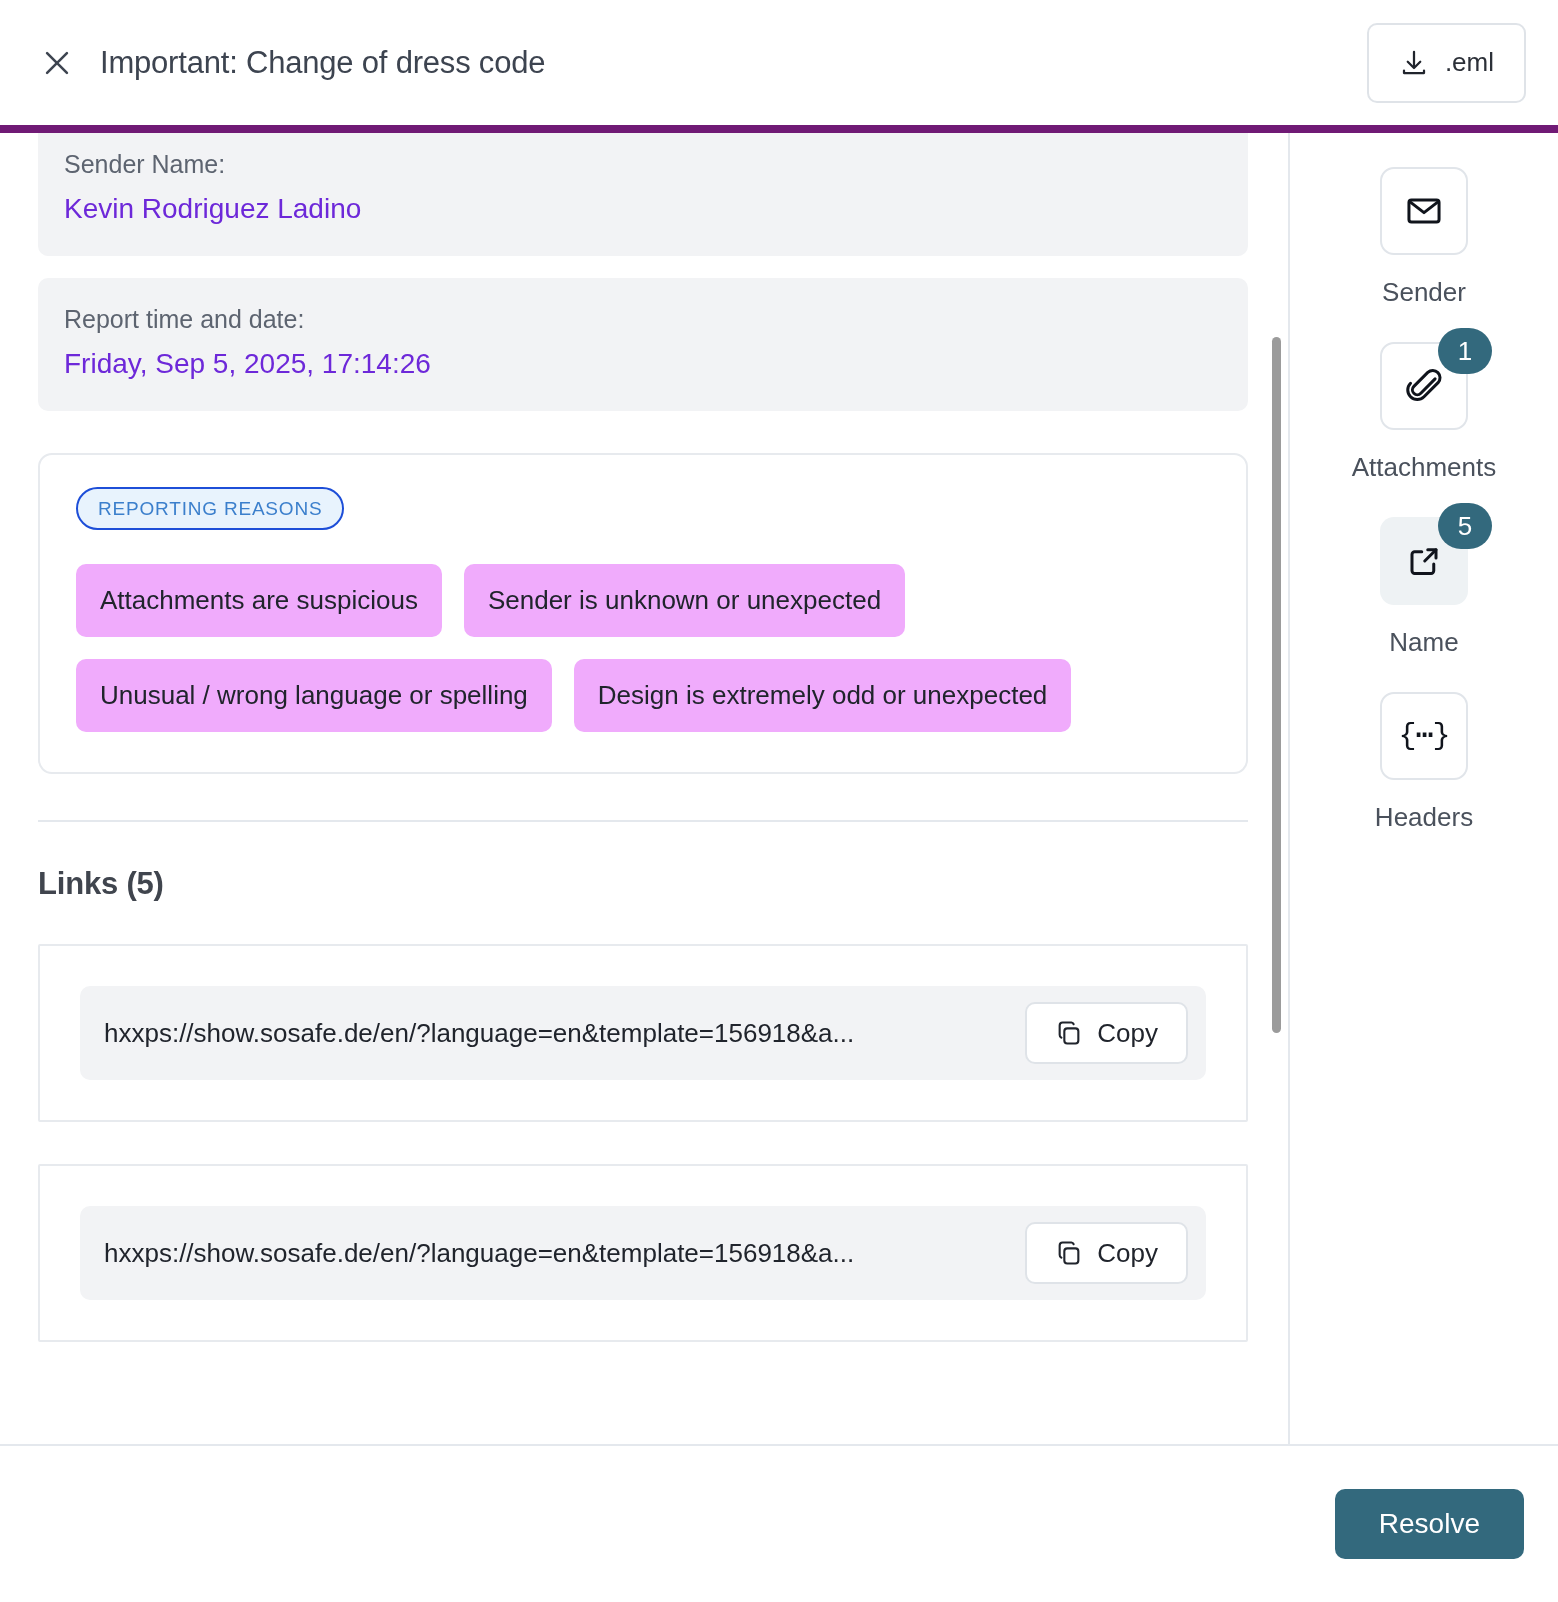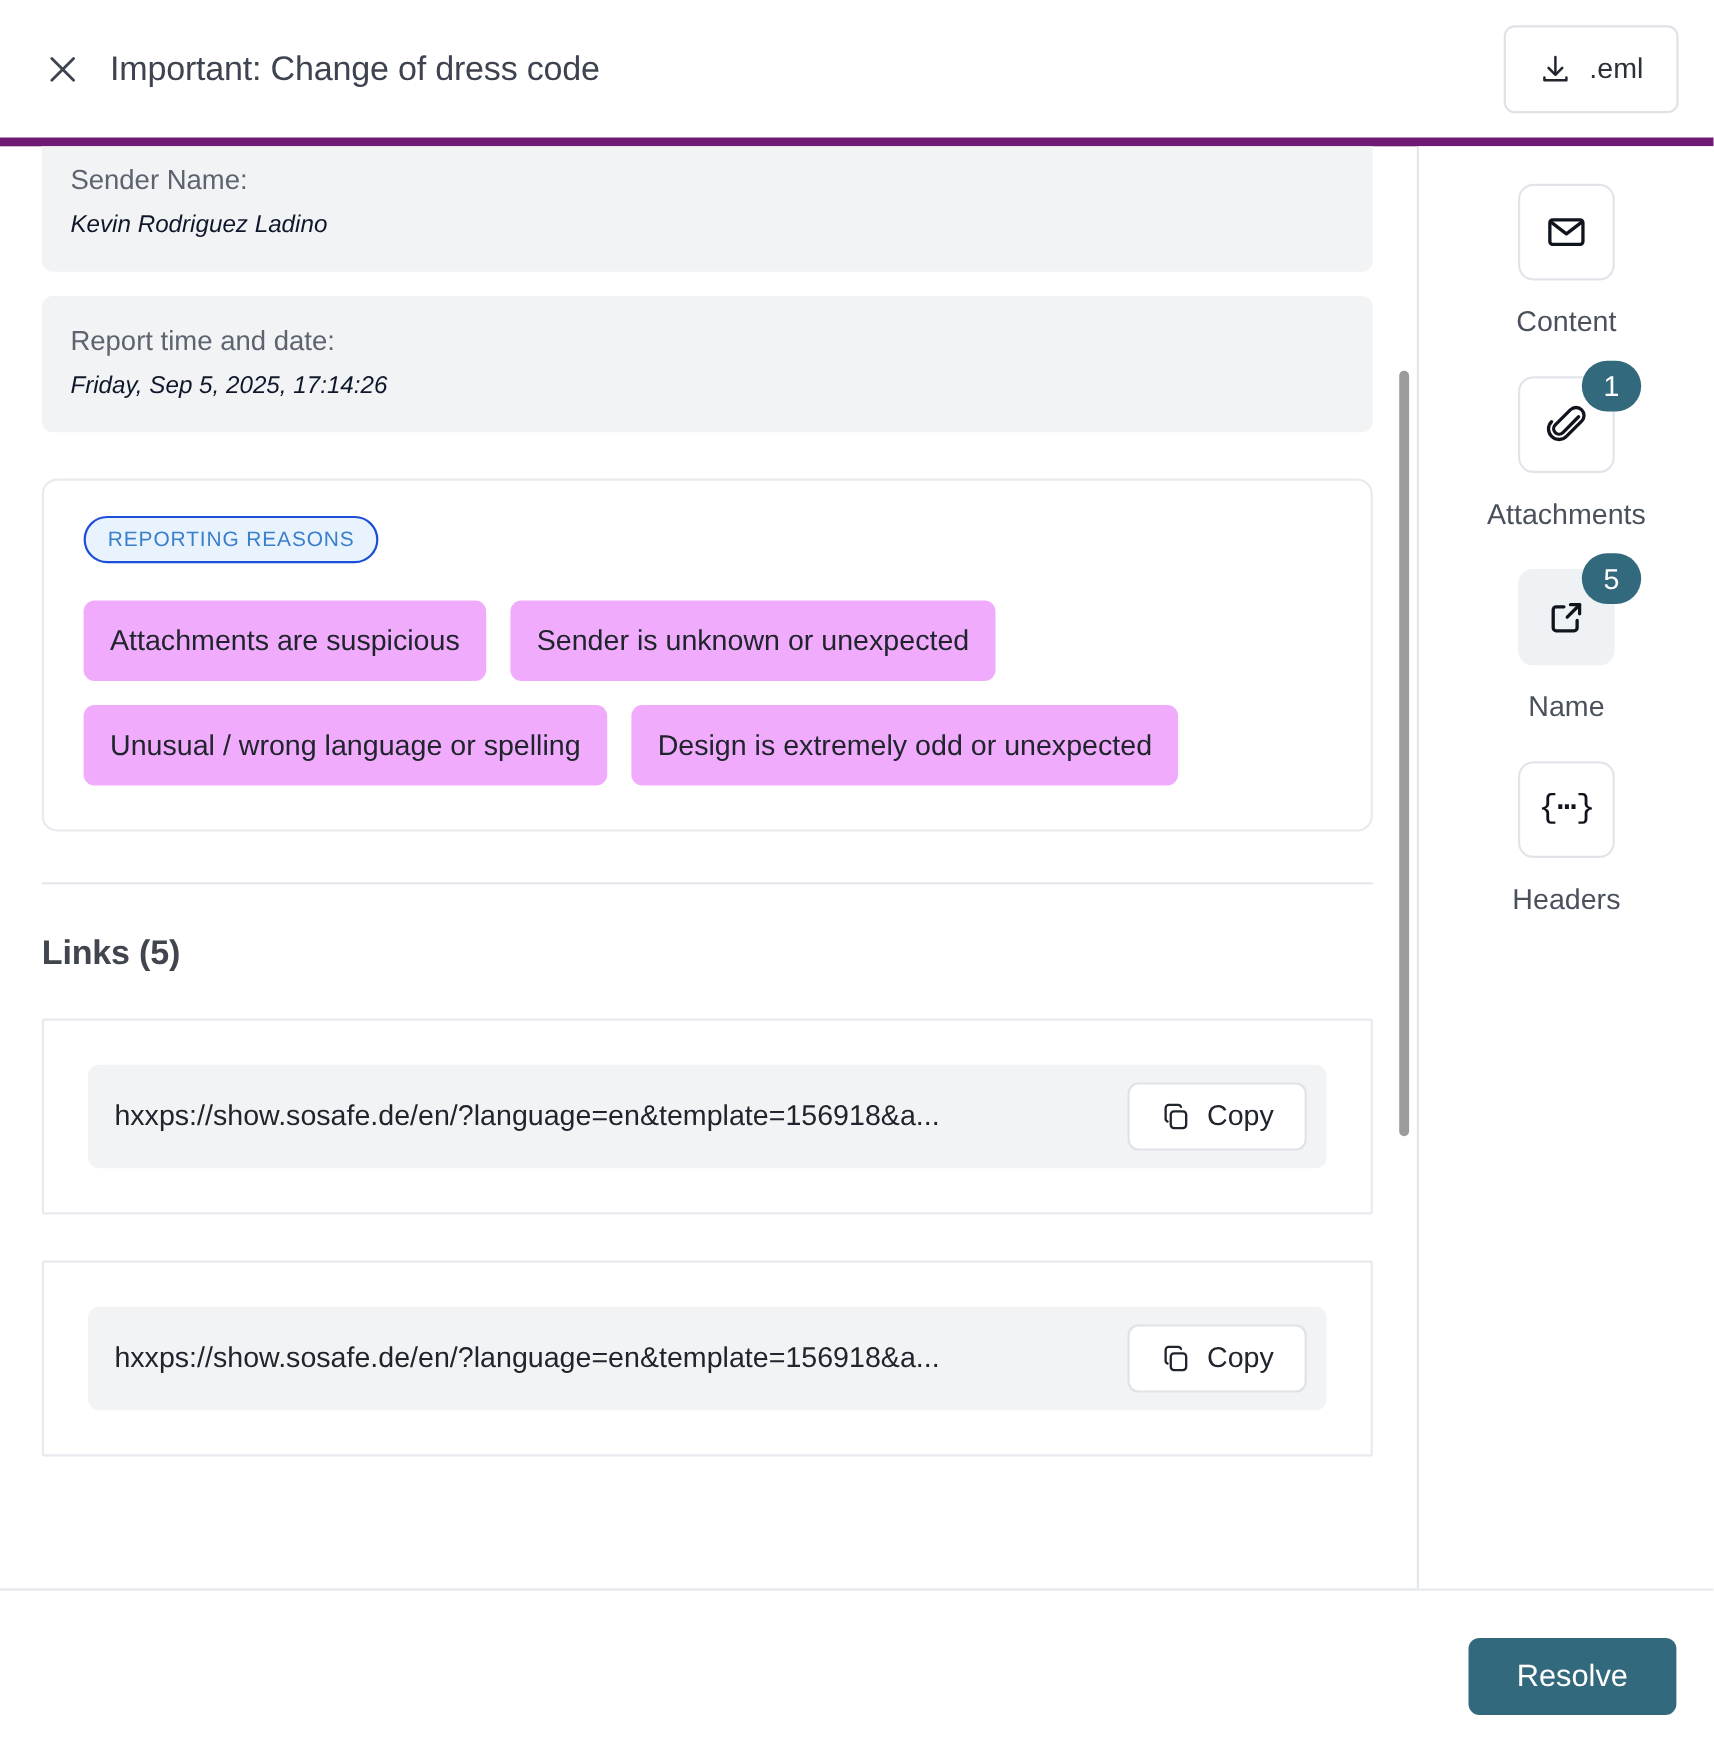--- a/index.html
+++ b/index.html
@@ -113,25 +113,24 @@
   .info-block.first {
     margin-top: -24px;
     padding-top: 36px;
   }
   .info-label {
     font-size: 25px;
     color: #5d6470;
     line-height: 1.55;
   }
   .info-value {
-    font-size: 22px;
-    color: #0f172a;
+    font-size: 28px;
+    color: #6d28d9;
     line-height: 1.55;
     margin-top: 3px;
-    font-style: italic;
   }
   .gap-16 { height: 22px; }
 
   
   .reasons-card {
     margin-top: 42px;
     border: 2px solid #e7eaee;
     border-radius: 14px;
     padding: 32px 36px 40px 36px;
   }
@@ -397,21 +396,21 @@
 
       <div class="rail-item">
         <div class="rail-tile">
           <span>
             <svg width="38" height="38" viewBox="0 0 24 24" fill="none" stroke="#10141c" stroke-width="1.9" stroke-linecap="round" stroke-linejoin="round">
               <rect x="2.5" y="5" width="19" height="14" rx="1.6"></rect>
               <polyline points="3.4,6.4 12,13 20.6,6.4"></polyline>
             </svg>
           </span>
         </div>
-        <div class="rail-label">Content</div>
+        <div class="rail-label">Sender</div>
       </div>
 
       <div class="rail-gap"></div>
 
       <div class="rail-item">
         <div class="rail-tile">
           <div class="rail-badge">1</div>
           <span>
             <svg width="38" height="38" viewBox="0 0 24 24" fill="none" stroke="#10141c" stroke-width="1.9" stroke-linecap="round" stroke-linejoin="round">
               <path d="M19 7.5 L10 16.6 a3.1 3.1 0 0 1-4.4-4.4 L14.4 3.4 a4.6 4.6 0 0 1 6.5 6.5 L12 18.8 a6 6 0 0 1-8.5-8.5"></path>

